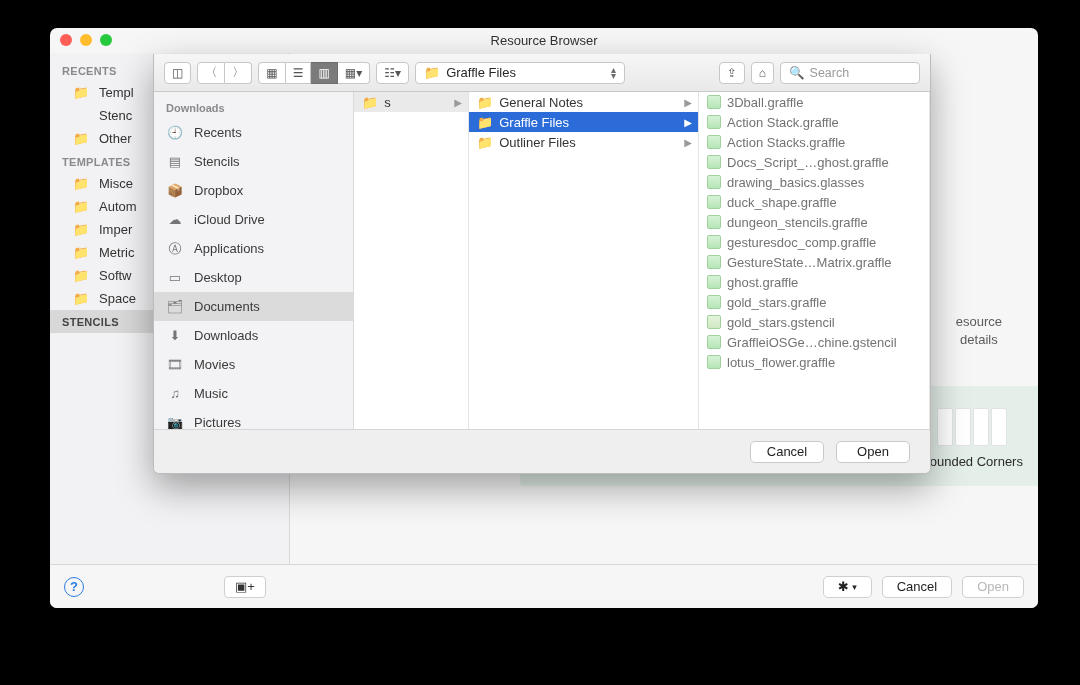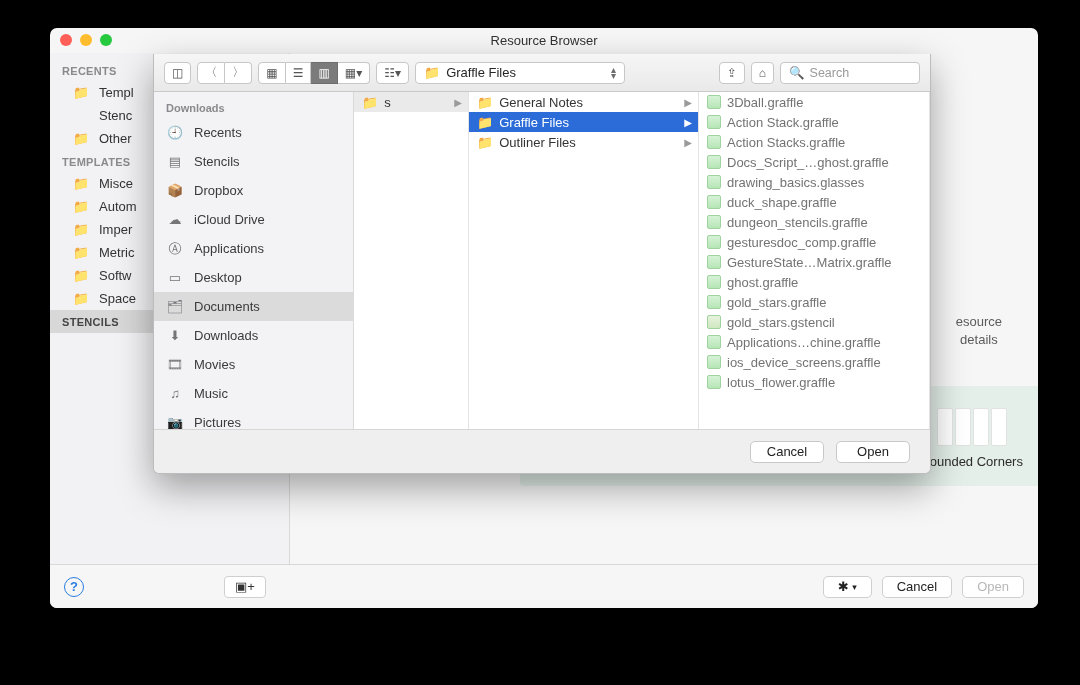--- a/index.html
+++ b/index.html
@@ -380,25 +380,21 @@
           <div class="row1">
             <span class="fileico"></span>
             <span>gold_stars.graffle</span>
           </div>
           <div class="row1">
             <span class="fileico st"></span>
             <span>gold_stars.gstencil</span>
           </div>
           <div class="row1">
             <span class="fileico"></span>
-            <span>Applications…chine.graffle</span>
-          </div>
-          <div class="row1">
-            <span class="fileico"></span>
-            <span>ios_device_screens.graffle</span>
+            <span>GraffleiOSGe…chine.gstencil</span>
           </div>
           <div class="row1">
             <span class="fileico"></span>
             <span>lotus_flower.graffle</span>
           </div>
         </div>
     </div>
 
     <div class="sheet-footer">
       <div class="mbtn">Cancel</div>

